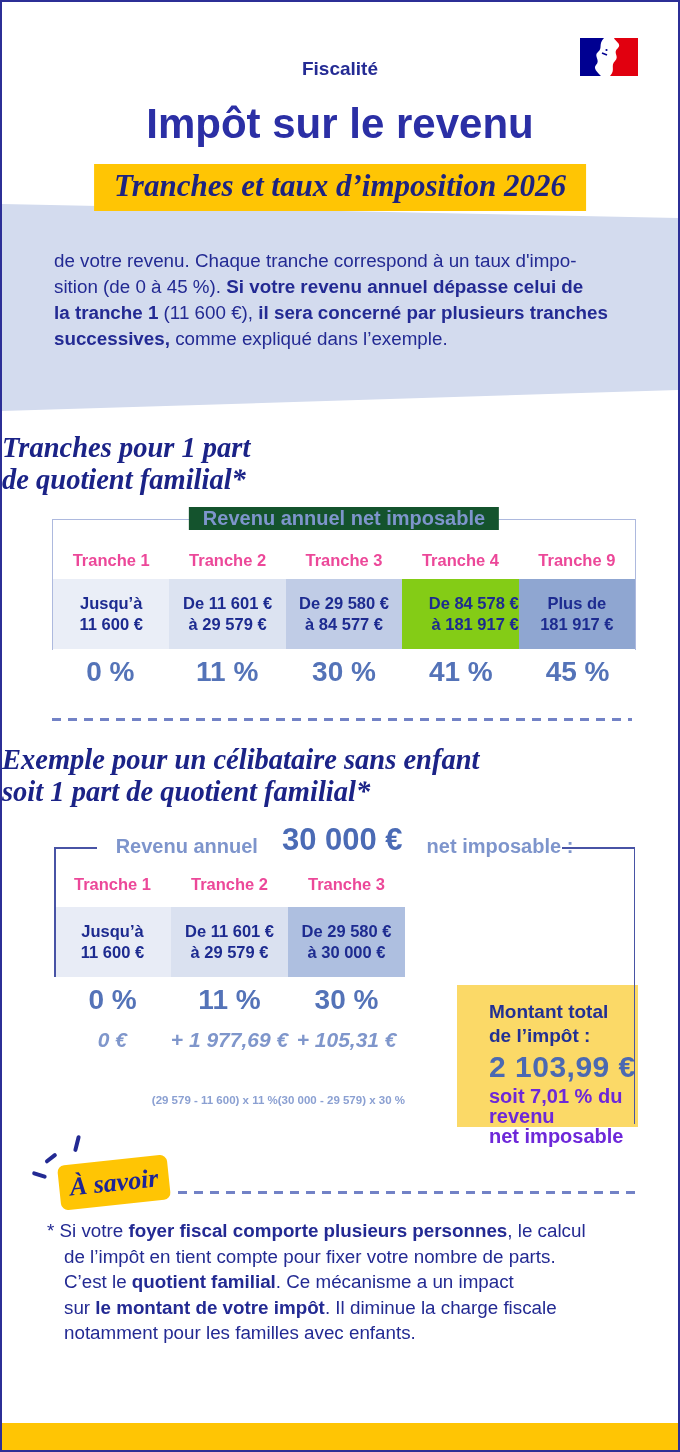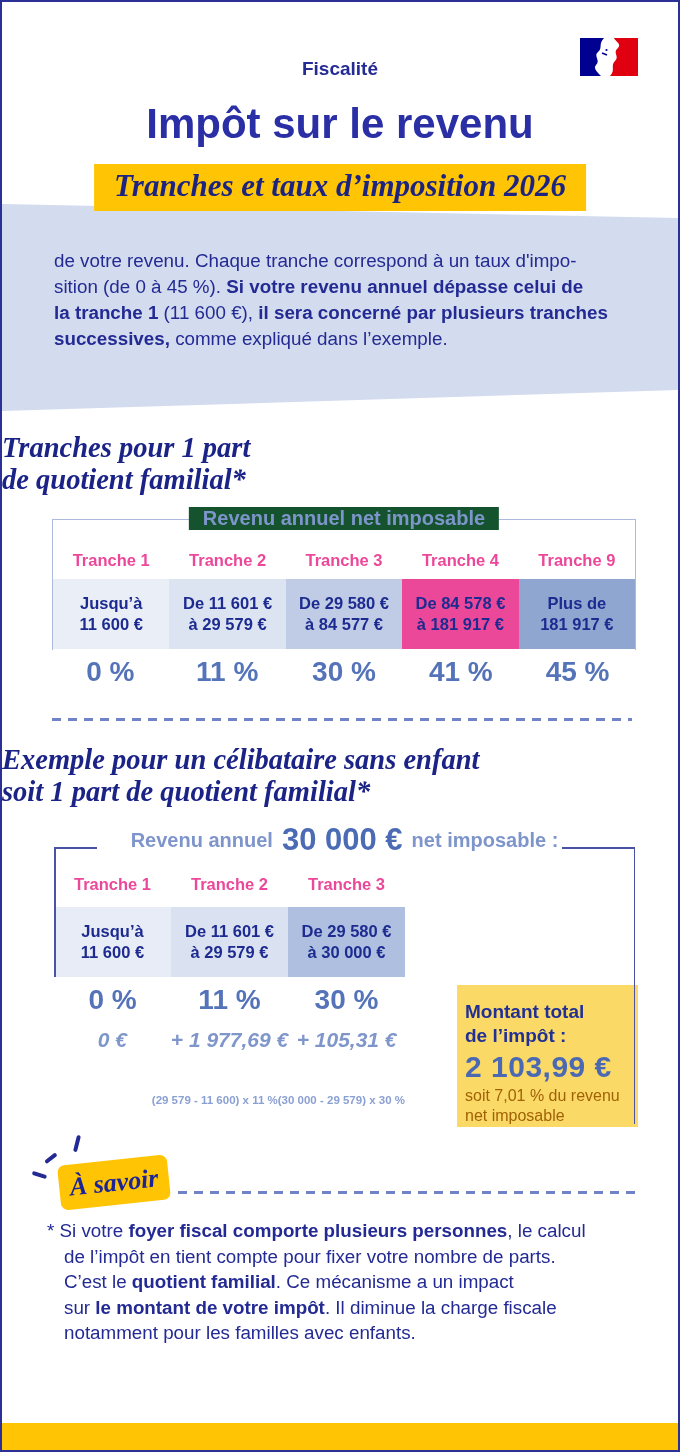--- a/index.html
+++ b/index.html
@@ -54,35 +54,35 @@
     background:repeating-linear-gradient(to right,#7282c6 0 9px,transparent 9px 16px);}
   .d1{left:50px;top:716px;width:580px;}
   .d2{left:176px;top:1189px;width:458px;}
   
   .bseg{position:absolute;background:#4853a5;z-index:3;}
   .seg-tl{left:52px;top:845px;width:43px;height:1.5px;}
   .seg-tr{left:560px;top:845px;width:73px;height:1.5px;}
   .seg-l{left:52px;top:845px;width:1.5px;height:130px;}
   .seg-r{left:631.5px;top:845px;width:1.5px;height:277px;}
   .box2-label{position:absolute;left:52px;top:820px;width:581px;z-index:2;
-    display:flex;justify-content:center;align-items:center;gap:9px;white-space:nowrap;}
+    display:flex;justify-content:center;align-items:flex-end;gap:24px;white-space:nowrap;}
   .box2-label .pw{font-size:20px;font-weight:700;color:#7e95cc;}
   .box2-label .big{font-size:31px;font-weight:700;color:#4b6bb5;}
   .g2head{position:absolute;left:52px;top:864px;height:34px;align-items:flex-end;
     padding-bottom:6px;box-sizing:border-box;z-index:1;}
   .g2cells{position:absolute;left:52px;top:905px;z-index:1;}
   .g2rates{position:absolute;left:52px;top:982px;z-index:1;}
   .g2calcs{position:absolute;left:52px;top:1026px;z-index:1;}
   .g2forms{position:absolute;left:52px;top:1060px;z-index:1;}
   
   .total-box{position:absolute;left:455px;top:983px;width:181px;height:142px;box-sizing:border-box;
-    background:#fbd967;padding:15px 0 0 8px;z-index:2;}
+    background:#fbd967;padding:15px 0 0 32px;z-index:2;}
   .tb-l1{font-size:19px;font-weight:700;color:#223094;line-height:24px;}
   .tb-amount{font-size:30px;font-weight:800;color:#4b69b2;line-height:38px;letter-spacing:.5px;}
-  .tb-l3{font-size:16px;font-weight:400;color:#a16207;line-height:20px;}
+  .tb-l3{font-size:20px;font-weight:700;color:#6d28d9;line-height:20px;}
   
   .badge{position:absolute;left:57px;top:1158px;width:110px;height:45px;background:#ffc504;
     border-radius:7px;transform:rotate(-6deg);display:flex;align-items:center;justify-content:center;z-index:2;}
   .badge span{font-family:"Liberation Serif",serif;font-style:italic;font-weight:700;
     font-size:26px;color:#1d2496;}
   .burst{position:absolute;background:#232a93;border-radius:2px;z-index:2;}
   .bu1{left:73px;top:1133px;width:3.5px;height:17px;transform:rotate(14deg);}
   .bu2{left:47px;top:1149px;width:3.5px;height:14px;transform:rotate(52deg);}
   .bu3{left:30px;top:1171px;width:15px;height:3.5px;transform:rotate(18deg);}
   
@@ -145,21 +145,21 @@
           <div>11 600 €</div>
         </div>
         <div class="cell" style="background: rgb(220, 227, 241);">
           <div>De 11 601 €</div>
           <div>à 29 579 €</div>
         </div>
         <div class="cell" style="background: rgb(192, 204, 230);">
           <div>De 29 580 €</div>
           <div>à 84 577 €</div>
         </div>
-        <div class="cell" style="background: #ec4899;">
+        <div class="cell" style="background: #84cc16; align-items: flex-end;">
           <div>De 84 578 €</div>
           <div>à 181 917 €</div>
         </div>
         <div class="cell" style="background: rgb(143, 166, 209);">
           <div>Plus de</div>
           <div>181 917 €</div>
         </div>
       </div>
   </div>
   <div class="cols w5 rates1">

